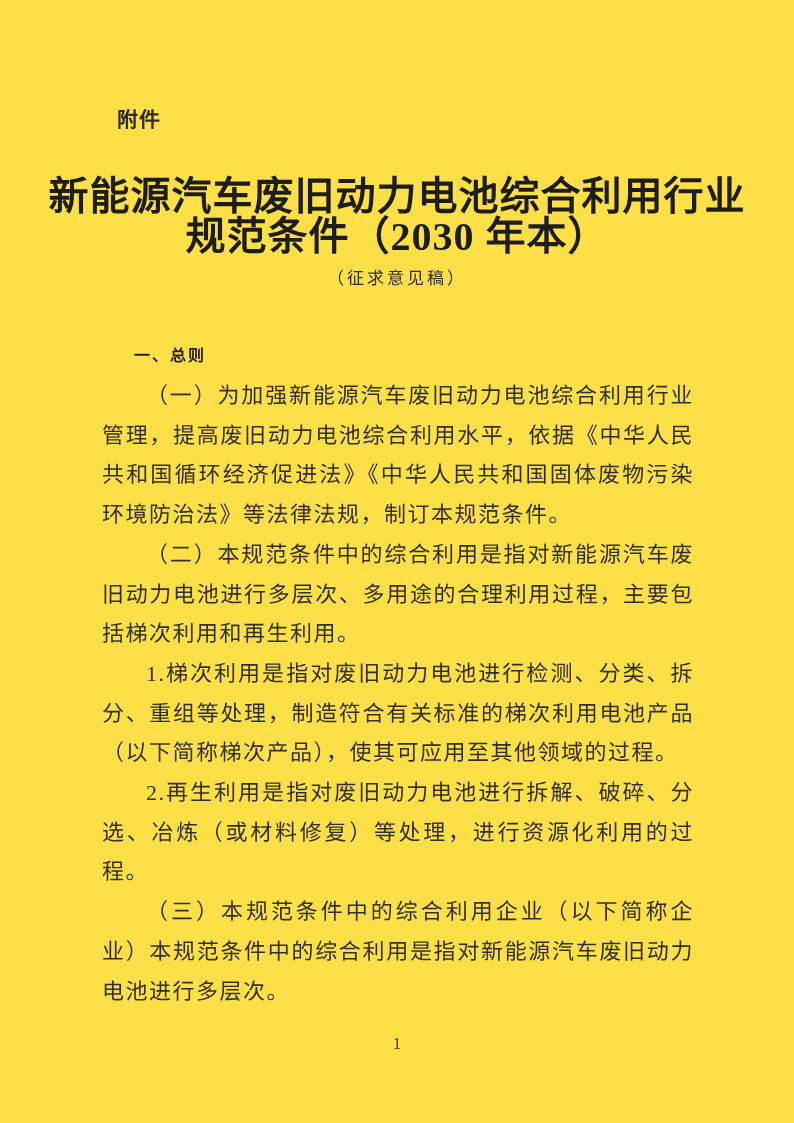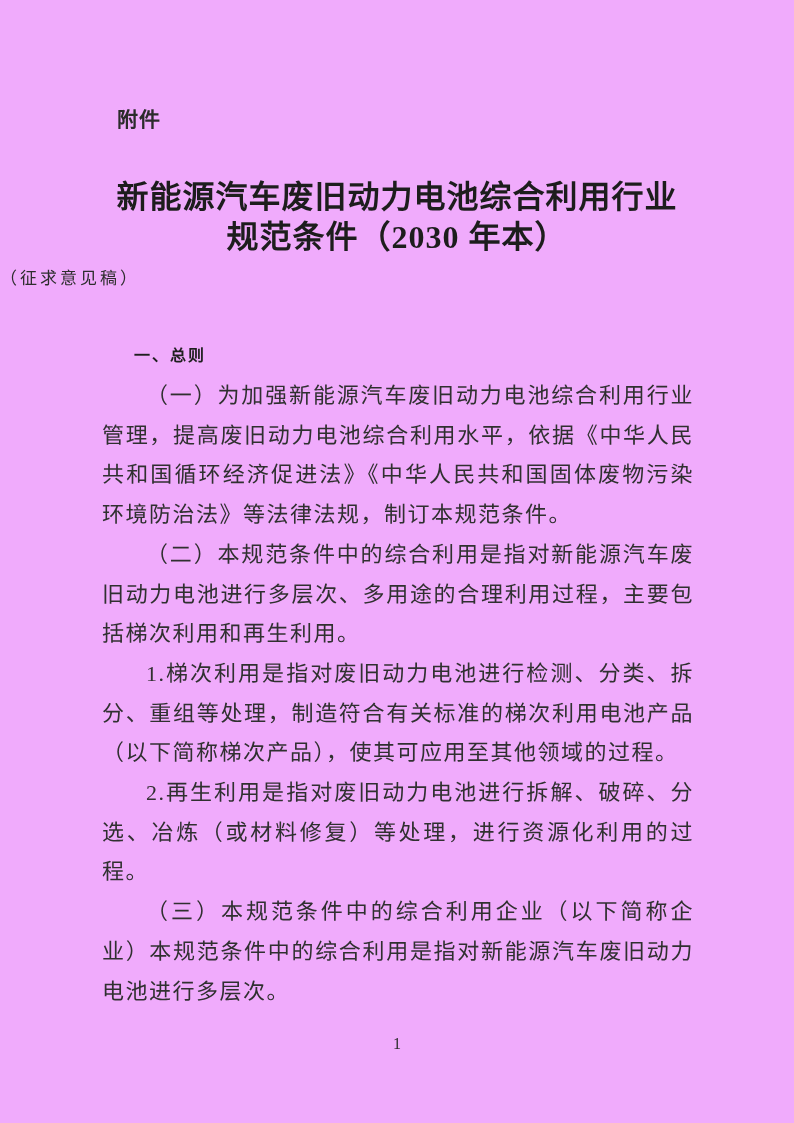--- a/index.html
+++ b/index.html
@@ -2,21 +2,21 @@
 <html lang="zh-CN"><head>
 <meta charset="utf-8">
 <style>
   * { margin: 0; padding: 0; box-sizing: border-box; }
   html, body { background: #ffffff; }
   .page {
     position: relative;
     width: 794px;
     height: 1123px;
     margin: 0 auto;
-    background: #f0abfc;
+    background: #fde047;
     outline: 1px solid #ededed;
     overflow: hidden;
     color: #2e2e2e;
     font-family: "Liberation Serif", "DejaVu Serif", serif;
   }
   .attachment-label {
     position: absolute;
     left: 117px;
     top: 103px;
     font-size: 21px;
@@ -24,32 +24,33 @@
     letter-spacing: 1px;
     color: #2b2b2b;
     font-family: "Liberation Sans", "DejaVu Sans", sans-serif;
   }
   .doc-title {
     position: absolute;
     left: 0;
     right: 0;
     top: 177px;
     text-align: center;
-    font-size: 32px;
+    font-size: 40px;
     line-height: 40px;
     font-weight: 700;
     letter-spacing: 1px;
     color: #1d1d1d;
     font-family: "Liberation Serif", "DejaVu Serif", serif;
   }
   .doc-subtitle {
     position: absolute;
     left: 0;
     right: 0;
     top: 264px;
+    text-align: center;
     font-size: 17px;
     line-height: 30px;
     letter-spacing: 3px;
     color: #2e2e2e;
     font-family: "Liberation Serif", "DejaVu Serif", serif;
   }
   .doc-body {
     position: absolute;
     left: 102px;
     top: 336px;

